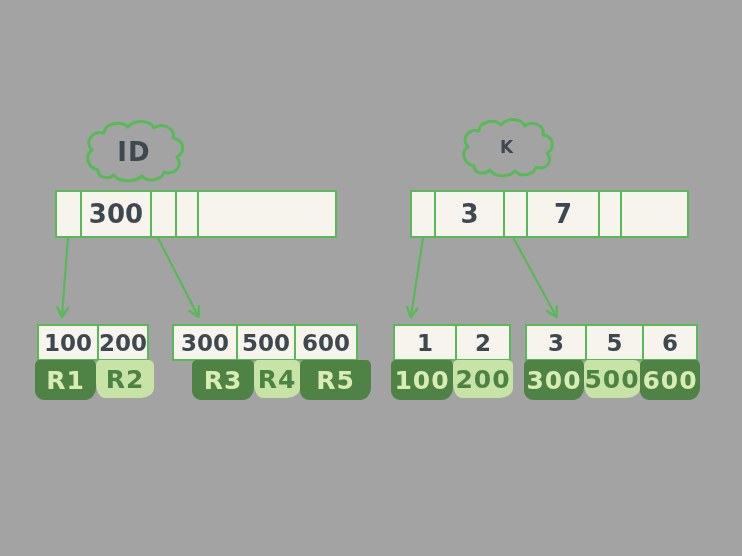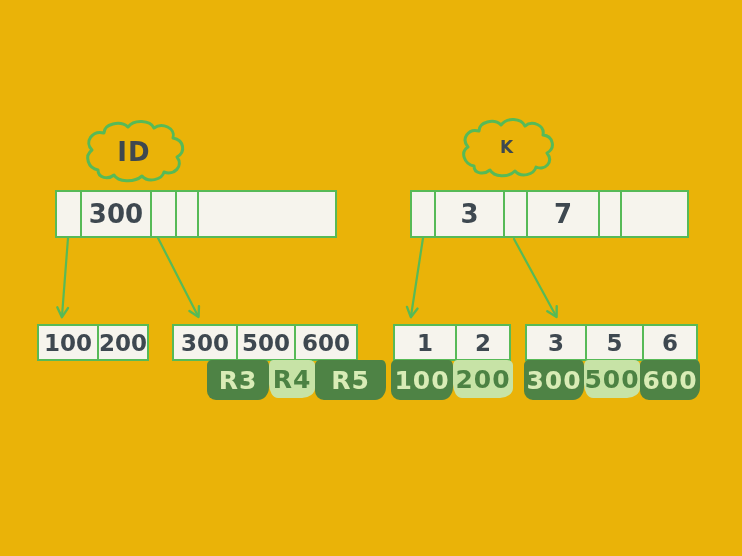--- a/index.html
+++ b/index.html
@@ -5,21 +5,21 @@
   html, body {
     margin: 0;
     padding: 0;
     background: #f2f0e8;
     font-family: "DejaVu Sans", sans-serif;
   }
   .stage {
     position: relative;
     width: 742px;
     height: 556px;
-    background: #eab308;
+    background: #a3a3a3;
     overflow: hidden;
   }
   .overlay {
     position: absolute;
     left: 0; top: 0;
     width: 742px; height: 556px;
     pointer-events: none;
   }
   .cloud {
     fill: none;
@@ -129,27 +129,31 @@
     <div class="cell" style="width:23px;"></div>
     <div class="cell" style="width:72px;">7</div>
     <div class="cell" style="width:22px;"></div>
     <div class="cell grow"></div>
   </div>
 
   <div class="node leaf" style="left:37px; top:324px; width:112px;">
     <div class="cell" style="width:61px;">100</div>
     <div class="cell grow">200</div>
   </div>
+  <div class="rec-row" style="left:35px; top:360px;">
+    <div class="rec dark" style="width:61px;">R1</div>
+    <div class="rec light" style="width:58px;">R2</div>
+  </div>
 
   <div class="node leaf" style="left:172px; top:324px; width:186px;">
     <div class="cell" style="width:62px;">300</div>
     <div class="cell" style="width:58px;">500</div>
     <div class="cell grow">600</div>
   </div>
-  <div class="rec-row" style="left:187px; top:360px;padding-left:20px;">
+  <div class="rec-row" style="left:172px; top:360px;padding-left:20px;">
     <div class="rec dark" style="width:62px;">R3</div>
     <div class="rec light" style="width:46px;">R4</div>
     <div class="rec dark" style="width:71px;">R5</div>
   </div>
 
   <div class="node leaf" style="left:393px; top:324px; width:118px;">
     <div class="cell" style="width:60px;">1</div>
     <div class="cell grow">2</div>
   </div>
   <div class="rec-row" style="left:391px; top:360px;">

